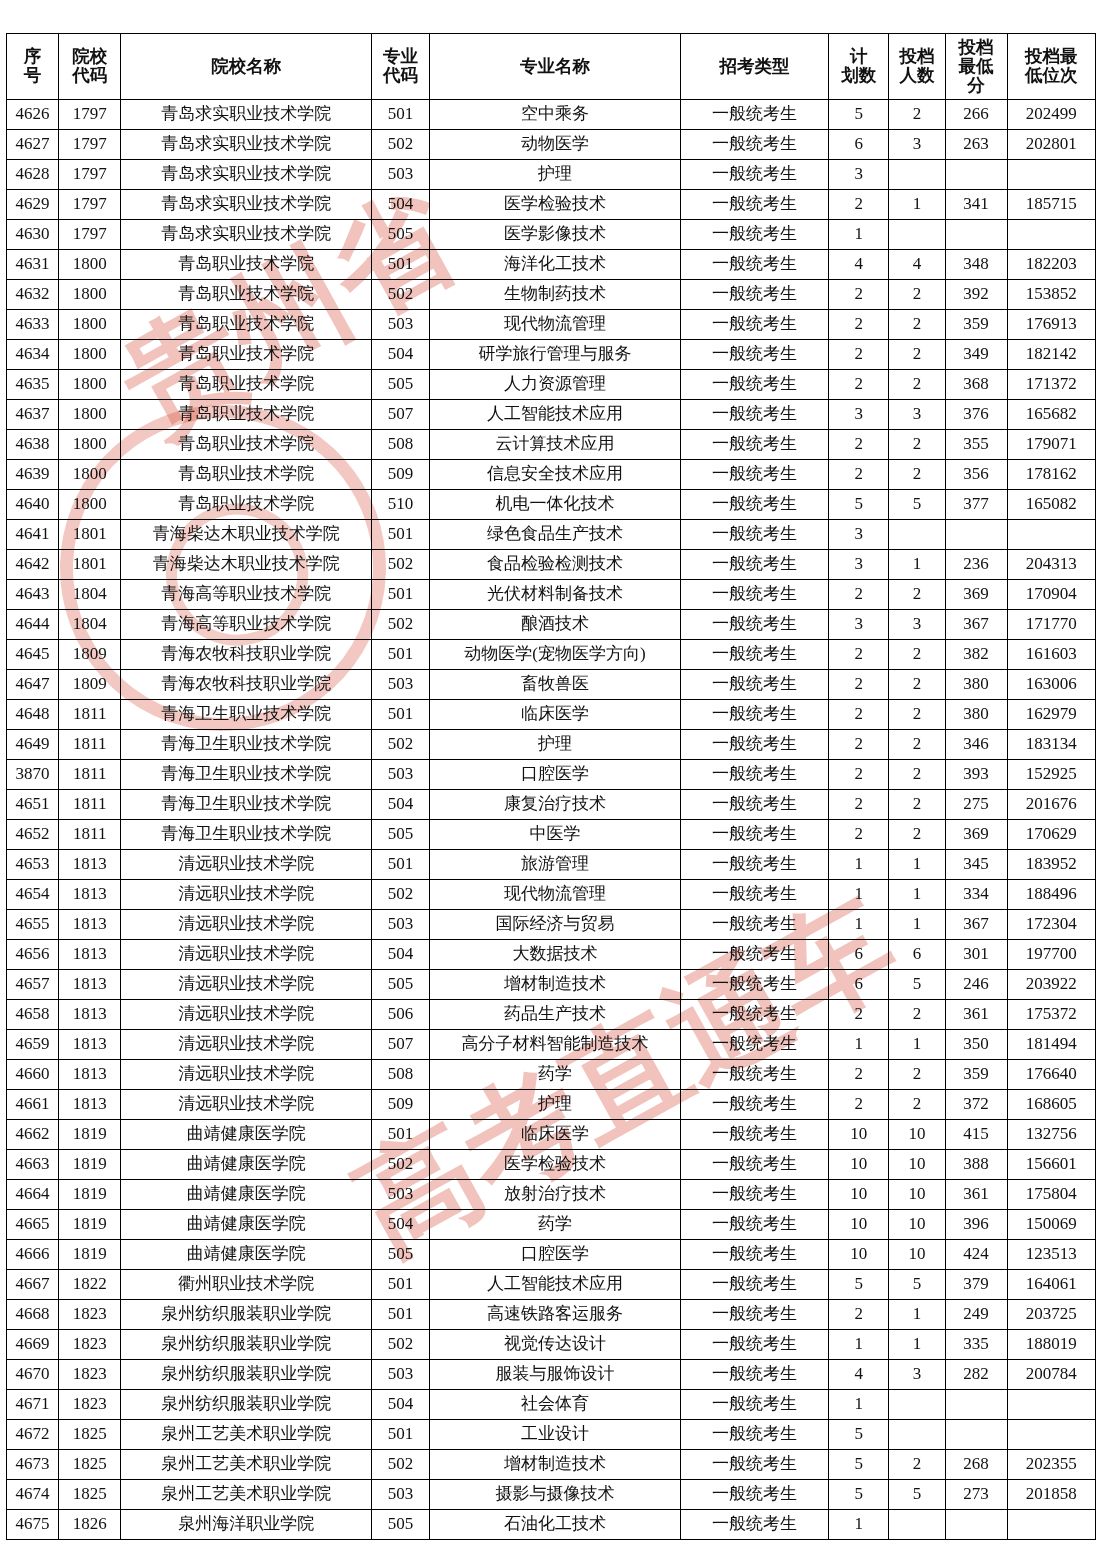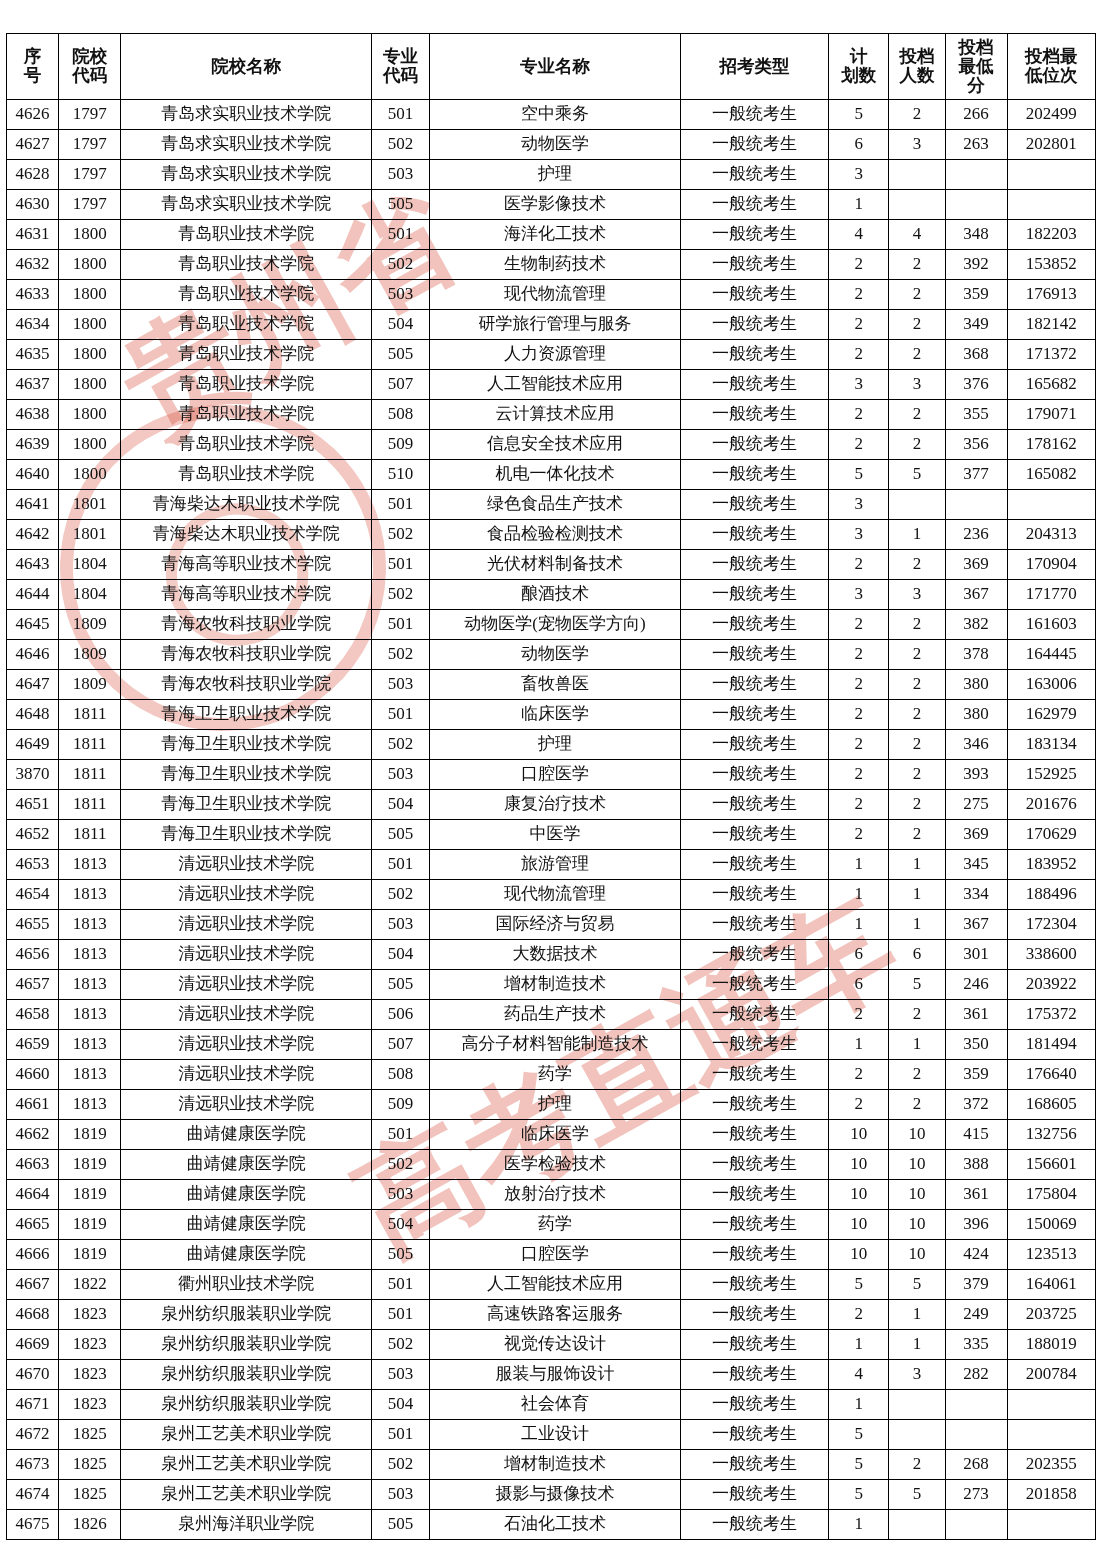--- a/index.html
+++ b/index.html
@@ -155,20 +155,32 @@
           <td>青岛求实职业技术学院</td>
           <td>503</td>
           <td>护理</td>
           <td>一般统考生</td>
           <td>3</td>
           <td></td>
           <td></td>
           <td></td>
         </tr>
         <tr>
+          <td>4629</td>
+          <td>1797</td>
+          <td>青岛求实职业技术学院</td>
+          <td>504</td>
+          <td>医学检验技术</td>
+          <td>一般统考生</td>
+          <td>2</td>
+          <td>1</td>
+          <td>341</td>
+          <td>185715</td>
+        </tr>
+        <tr>
           <td>4630</td>
           <td>1797</td>
           <td>青岛求实职业技术学院</td>
           <td>505</td>
           <td>医学影像技术</td>
           <td>一般统考生</td>
           <td>1</td>
           <td></td>
           <td></td>
           <td></td>
@@ -335,32 +347,20 @@
           <td>青海农牧科技职业学院</td>
           <td>501</td>
           <td>动物医学(宠物医学方向)</td>
           <td>一般统考生</td>
           <td>2</td>
           <td>2</td>
           <td>382</td>
           <td>161603</td>
         </tr>
         <tr>
-          <td>4646</td>
-          <td>1809</td>
-          <td>青海农牧科技职业学院</td>
-          <td>502</td>
-          <td>动物医学</td>
-          <td>一般统考生</td>
-          <td>2</td>
-          <td>2</td>
-          <td>378</td>
-          <td>164445</td>
-        </tr>
-        <tr>
           <td>4647</td>
           <td>1809</td>
           <td>青海农牧科技职业学院</td>
           <td>503</td>
           <td>畜牧兽医</td>
           <td>一般统考生</td>
           <td>2</td>
           <td>2</td>
           <td>380</td>
           <td>163006</td>
@@ -464,21 +464,21 @@
         <tr>
           <td>4656</td>
           <td>1813</td>
           <td>清远职业技术学院</td>
           <td>504</td>
           <td>大数据技术</td>
           <td>一般统考生</td>
           <td>6</td>
           <td>6</td>
           <td>301</td>
-          <td>338600</td>
+          <td>197700</td>
         </tr>
         <tr>
           <td>4657</td>
           <td>1813</td>
           <td>清远职业技术学院</td>
           <td>505</td>
           <td>增材制造技术</td>
           <td>一般统考生</td>
           <td>6</td>
           <td>5</td>

